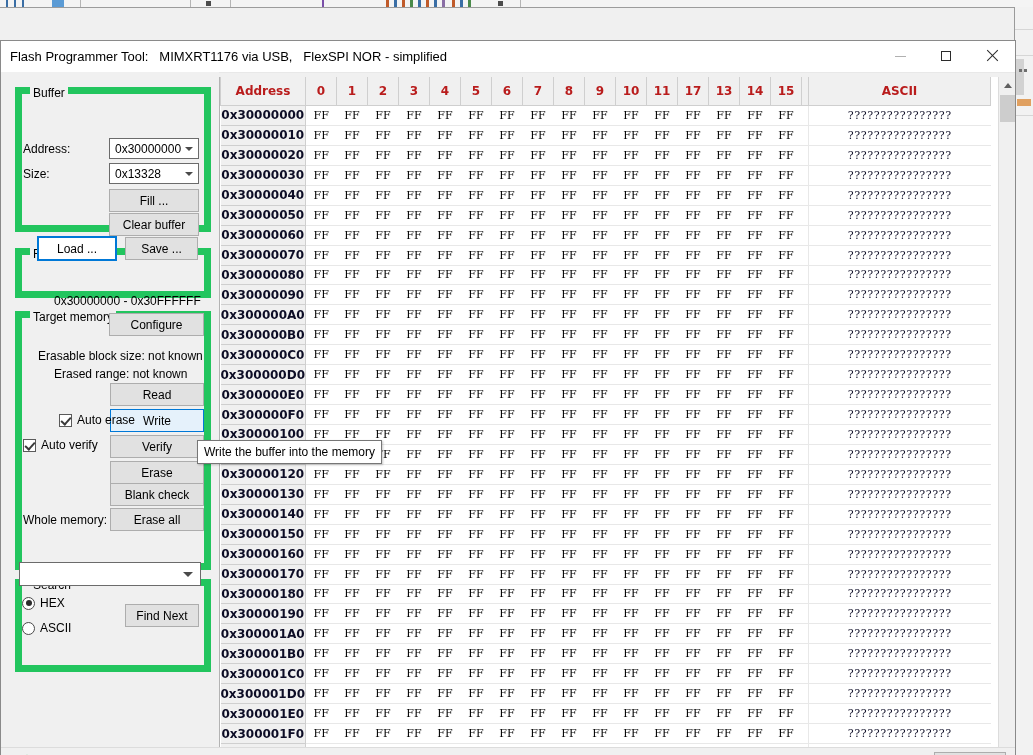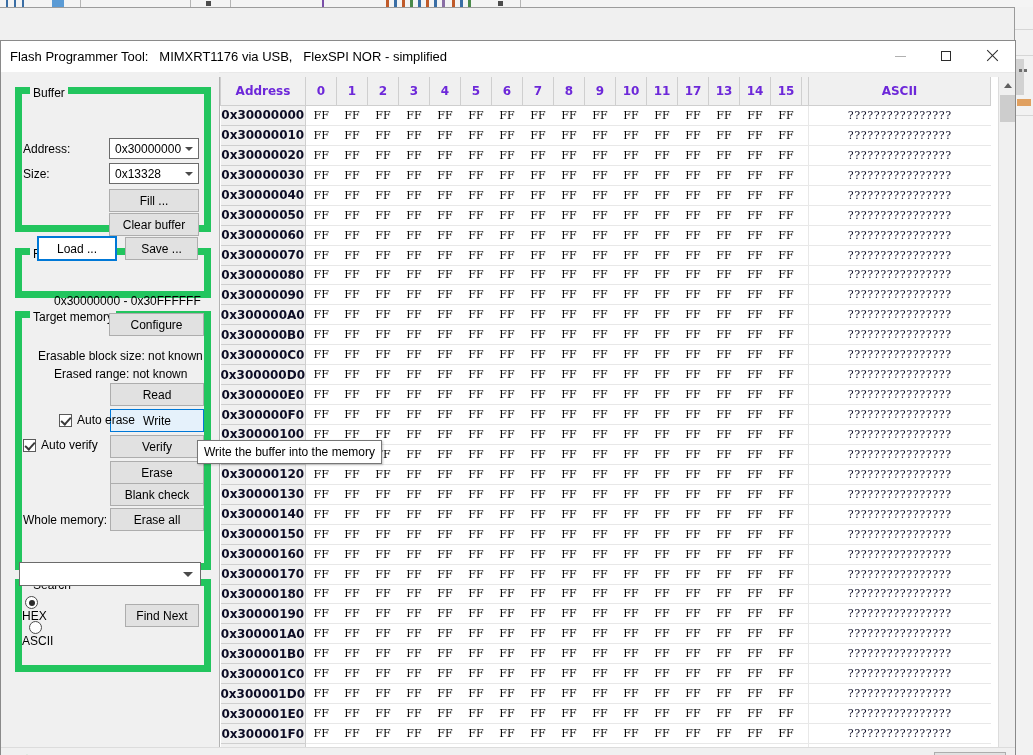--- a/index.html
+++ b/index.html
@@ -139,21 +139,21 @@
   }
   .chk .box.checked::after {
     content: ""; position: absolute; left: 3px; top: 0px;
     width: 4px; height: 8px;
     border: solid #3a3a3a; border-width: 0 2px 2px 0;
     transform: rotate(42deg);
   }
   .chk .ctext { font-size: 12px; color: #000; white-space: nowrap; }
 
   
-  .rad { position: absolute; display: flex; align-items: center; flex-direction: column; }
+  .rad { position: absolute; display: flex; align-items: center; }
   .rad .circ {
     position: relative; width: 13px; height: 13px; border-radius: 50%;
     background: #fff; border: 1px solid #4a4a4a; box-sizing: border-box;
     margin-right: 5px;
   }
   .rad .circ.sel::after {
     content: ""; position: absolute; left: 2.5px; top: 2.5px;
     width: 6px; height: 6px; border-radius: 50%; background: #2b2b2b;
   }
   .rad .rtext { font-size: 12px; color: #000; white-space: nowrap; }
@@ -183,21 +183,21 @@
     font-size: 11px;
   }
   table.hex thead th {
     background: #f0f0f0;
     border: 1px solid #cfcfcf;
     border-top: none;
     height: 28px;
     font-family: "DejaVu Sans", sans-serif;
     font-weight: bold;
     font-size: 12px;
-    color: #6d28d9;
+    color: #b91c1c;
     text-align: center;
     padding: 0;
   }
   table.hex th.addr-h { width: 82px; }
   table.hex th.col-h  { width: 30px; }
   table.hex th.gap-h  { width: 6px; border-left: none; border-right: none; background: #f0f0f0; }
   table.hex th.ascii-h { width: 181px; }
   table.hex tbody td {
     height: 18.95px;
     padding: 0;

